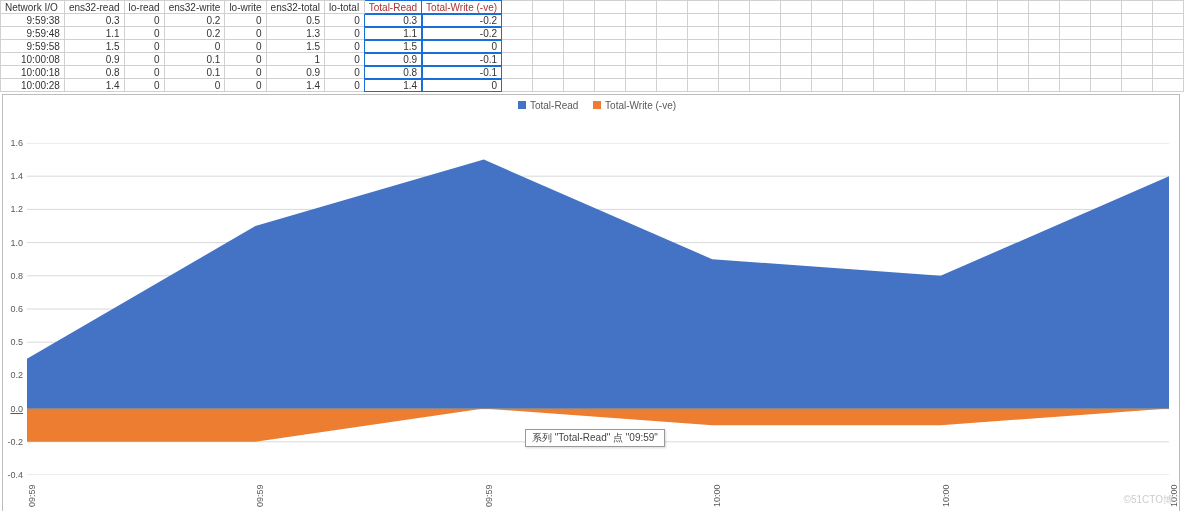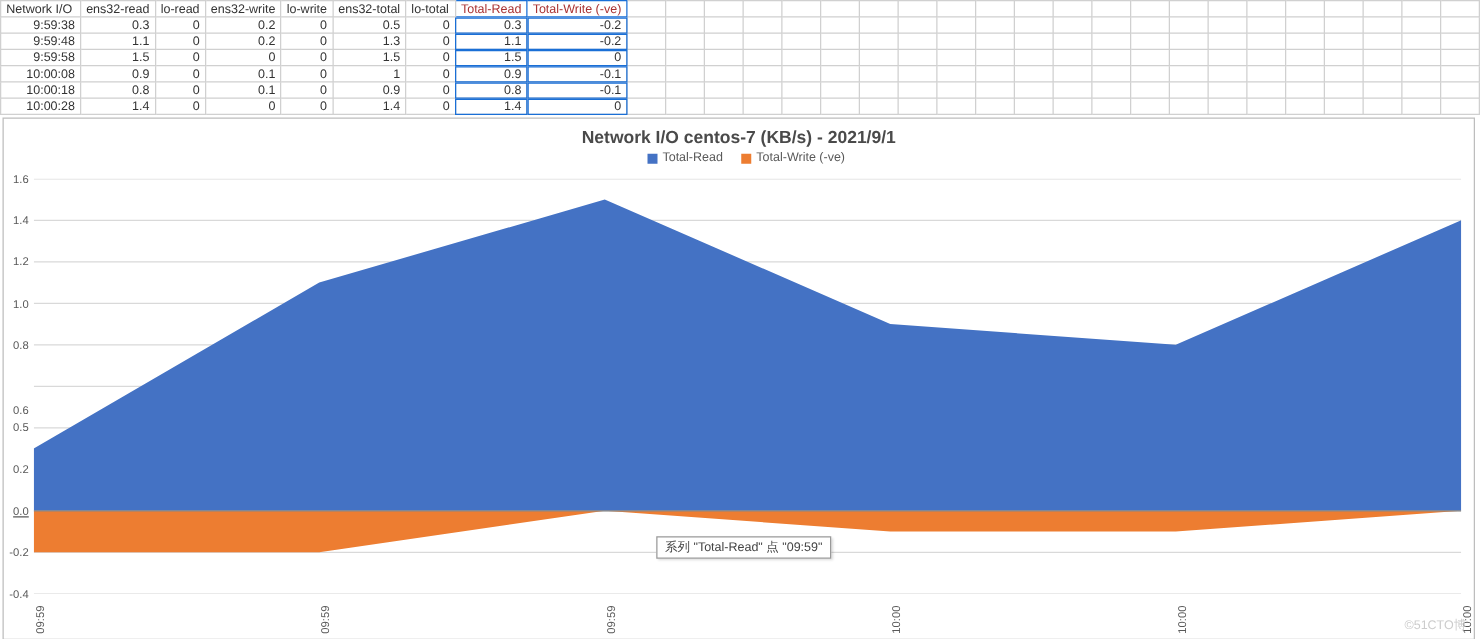--- a/index.html
+++ b/index.html
@@ -298,32 +298,31 @@
         <td></td>
         <td></td>
         <td></td>
         <td></td>
         <td></td>
       </tr>
     </tbody>
 </table>
 
 <div class="chart-wrap">
-  <div class="chart-title">Network I/O centos-7 (KB/s) - 2021/9/1</div>
   <div class="legend">
     <span class="sw" id="sw-read" style="background: rgb(68, 114, 196);"></span><span class="lbl">Total-Read</span>
     <span class="sw" id="sw-write" style="background: rgb(237, 125, 49);"></span><span class="lbl">Total-Write (-ve)</span>
   </div>
   <div class="ylabels" id="ylabels">
       <span style="top: 100%;">-0.4</span>
       <span style="top: 90%;">-0.2</span>
       <span style="top: 80%; text-decoration: underline;">0.0</span>
       <span style="top: 70%;">0.2</span>
       <span style="top: 60%;">0.5</span>
-      <span style="top: 50%; margin-top: 19px;">0.6</span>
+      <span style="top: 50%;">0.6</span>
       <span style="top: 40%;">0.8</span>
       <span style="top: 30%; margin-left: 12px;">1.0</span>
       <span style="top: 20%; text-align: center;">1.2</span>
       <span style="top: 10%;">1.4</span>
       <span style="top: 0%;">1.6</span>
     </div>
   <div class="plot">
     <svg id="plotsvg" viewBox="0 0 1000 1000" preserveAspectRatio="none">
         <line x1="0" y1="1000" x2="1000" y2="1000" stroke="#d9d9d9" stroke-width="1" vector-effect="non-scaling-stroke"></line>
         <line x1="0" y1="900" x2="1000" y2="900" stroke="#d9d9d9" stroke-width="1" vector-effect="non-scaling-stroke"></line>

